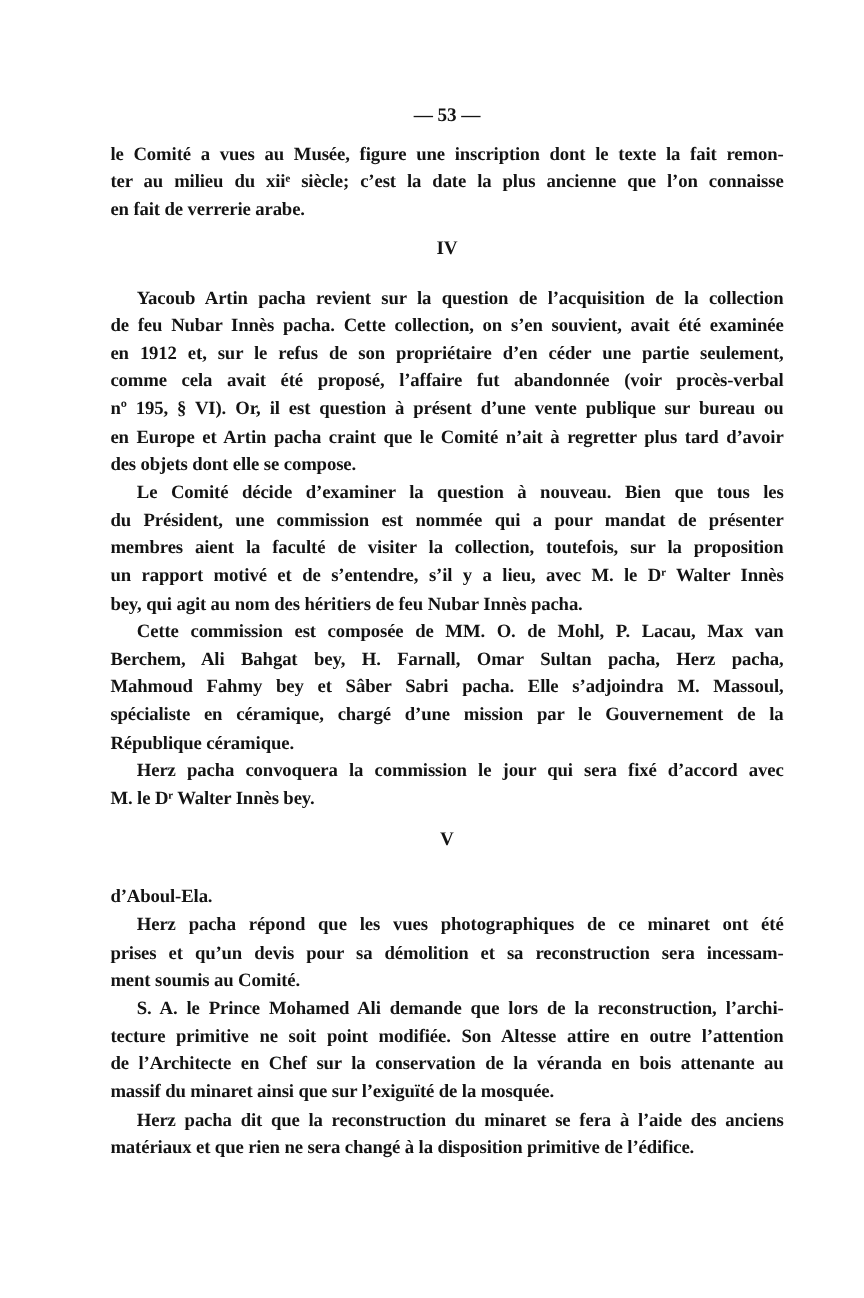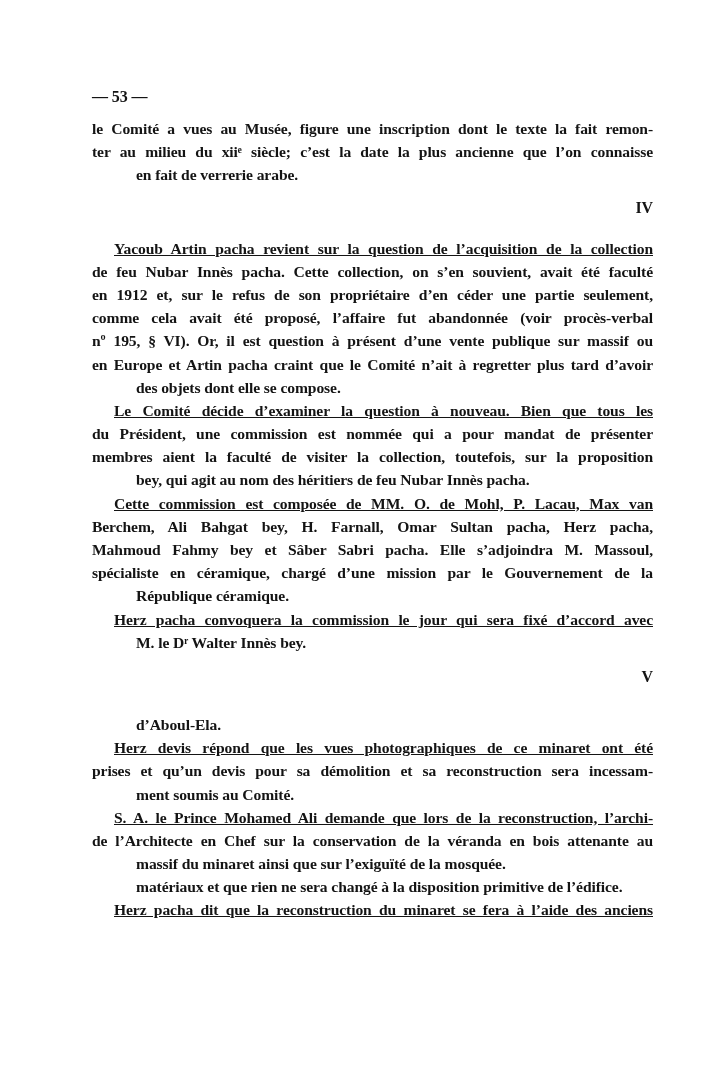--- a/index.html
+++ b/index.html
@@ -5,25 +5,25 @@
   html, body { margin: 0; padding: 0; background: #ffffff; }
   body { width: 720px; height: 1082px; position: relative; overflow: hidden; }
   .page {
     position: absolute; left: 92px; top: 86px; width: 561px;
     font-family: "Liberation Serif", "DejaVu Serif", serif;
     color: #141414;
     font-weight: bold;
     font-size: 15.6px;
     letter-spacing: -0.1px;
   }
-  .folio { height: 22px; line-height: 22px; font-size: 16px; margin-bottom: 9px; }
+  .folio { text-align: center; height: 22px; line-height: 22px; font-size: 16px; margin-bottom: 9px; }
   .line { height: 23.2px; line-height: 23.2px; white-space: nowrap; text-align: justify; text-align-last: justify; }
-  .line.last { text-align-last: left; margin-left: 44px; }
-  .line.indent { padding-left: 22px; text-decoration: underline; }
-  .heading { text-align: right; height: 22px; line-height: 22px; font-size: 16px; }
+  .line.last { text-align-last: left; }
+  .line.indent { padding-left: 22px; }
+  .heading { text-align: center; height: 22px; line-height: 22px; font-size: 16px; }
   .gap-before-heading { height: 10px; }
   .gap-after-heading { height: 18px; }
   .gap-after-heading-v { height: 25px; }
   .gap-before-heading-v { height: 12px; }
 </style>
 </head>
 <body>
 
 <div class="page">
   <div class="folio">— 53 —</div>
@@ -31,58 +31,60 @@
       <div class="para">
         <div class="line">le Comité a vues au Musée, figure une inscription dont le texte la fait remon-</div>
         <div class="line">ter au milieu du xiiᵉ siècle; c’est la date la plus ancienne que l’on connaisse</div>
         <div class="line last">en fait de verrerie arabe.</div>
       </div>
       <div class="gap-before-heading"></div>
       <div class="heading">IV</div>
       <div class="gap-after-heading"></div>
       <div class="para">
         <div class="line indent">Yacoub Artin pacha revient sur la question de l’acquisition de la collection</div>
-        <div class="line">de feu Nubar Innès pacha. Cette collection, on s’en souvient, avait été faculté</div>
+        <div class="line">de feu Nubar Innès pacha. Cette collection, on s’en souvient, avait été examinée</div>
         <div class="line">en 1912 et, sur le refus de son propriétaire d’en céder une partie seulement,</div>
         <div class="line">comme cela avait été proposé, l’affaire fut abandonnée (voir procès-verbal</div>
-        <div class="line">nº 195, § VI). Or, il est question à présent d’une vente publique sur massif ou</div>
+        <div class="line">nº 195, § VI). Or, il est question à présent d’une vente publique sur bureau ou</div>
         <div class="line">en Europe et Artin pacha craint que le Comité n’ait à regretter plus tard d’avoir</div>
         <div class="line last">des objets dont elle se compose.</div>
       </div>
       <div class="para">
         <div class="line indent">Le Comité décide d’examiner la question à nouveau. Bien que tous les</div>
         <div class="line">du Président, une commission est nommée qui a pour mandat de présenter</div>
         <div class="line">membres aient la faculté de visiter la collection, toutefois, sur la proposition</div>
+        <div class="line">un rapport motivé et de s’entendre, s’il y a lieu, avec M. le Dʳ Walter Innès</div>
         <div class="line last">bey, qui agit au nom des héritiers de feu Nubar Innès pacha.</div>
       </div>
       <div class="para">
         <div class="line indent">Cette commission est composée de MM. O. de Mohl, P. Lacau, Max van</div>
         <div class="line">Berchem, Ali Bahgat bey, H. Farnall, Omar Sultan pacha, Herz pacha,</div>
         <div class="line">Mahmoud Fahmy bey et Sâber Sabri pacha. Elle s’adjoindra M. Massoul,</div>
         <div class="line">spécialiste en céramique, chargé d’une mission par le Gouvernement de la</div>
         <div class="line last">République céramique.</div>
       </div>
       <div class="para">
         <div class="line indent">Herz pacha convoquera la commission le jour qui sera fixé d’accord avec</div>
         <div class="line last">M. le Dʳ Walter Innès bey.</div>
       </div>
       <div class="gap-before-heading-v"></div>
       <div class="heading">V</div>
       <div class="gap-after-heading-v"></div>
       <div class="para">
         <div class="line last">d’Aboul-Ela.</div>
       </div>
       <div class="para">
-        <div class="line indent">Herz devis répond que les vues photographiques de ce minaret ont été</div>
+        <div class="line indent">Herz pacha répond que les vues photographiques de ce minaret ont été</div>
         <div class="line">prises et qu’un devis pour sa démolition et sa reconstruction sera incessam-</div>
         <div class="line last">ment soumis au Comité.</div>
       </div>
       <div class="para">
         <div class="line indent">S. A. le Prince Mohamed Ali demande que lors de la reconstruction, l’archi-</div>
+        <div class="line">tecture primitive ne soit point modifiée. Son Altesse attire en outre l’attention</div>
         <div class="line">de l’Architecte en Chef sur la conservation de la véranda en bois attenante au</div>
         <div class="line last">massif du minaret ainsi que sur l’exiguïté de la mosquée.</div>
       </div>
       <div class="para">
+        <div class="line indent">Herz pacha dit que la reconstruction du minaret se fera à l’aide des anciens</div>
         <div class="line last">matériaux et que rien ne sera changé à la disposition primitive de l’édifice.</div>
-        <div class="line indent">Herz pacha dit que la reconstruction du minaret se fera à l’aide des anciens</div>
       </div>
     </div>
 </div>
 
 </body></html>

